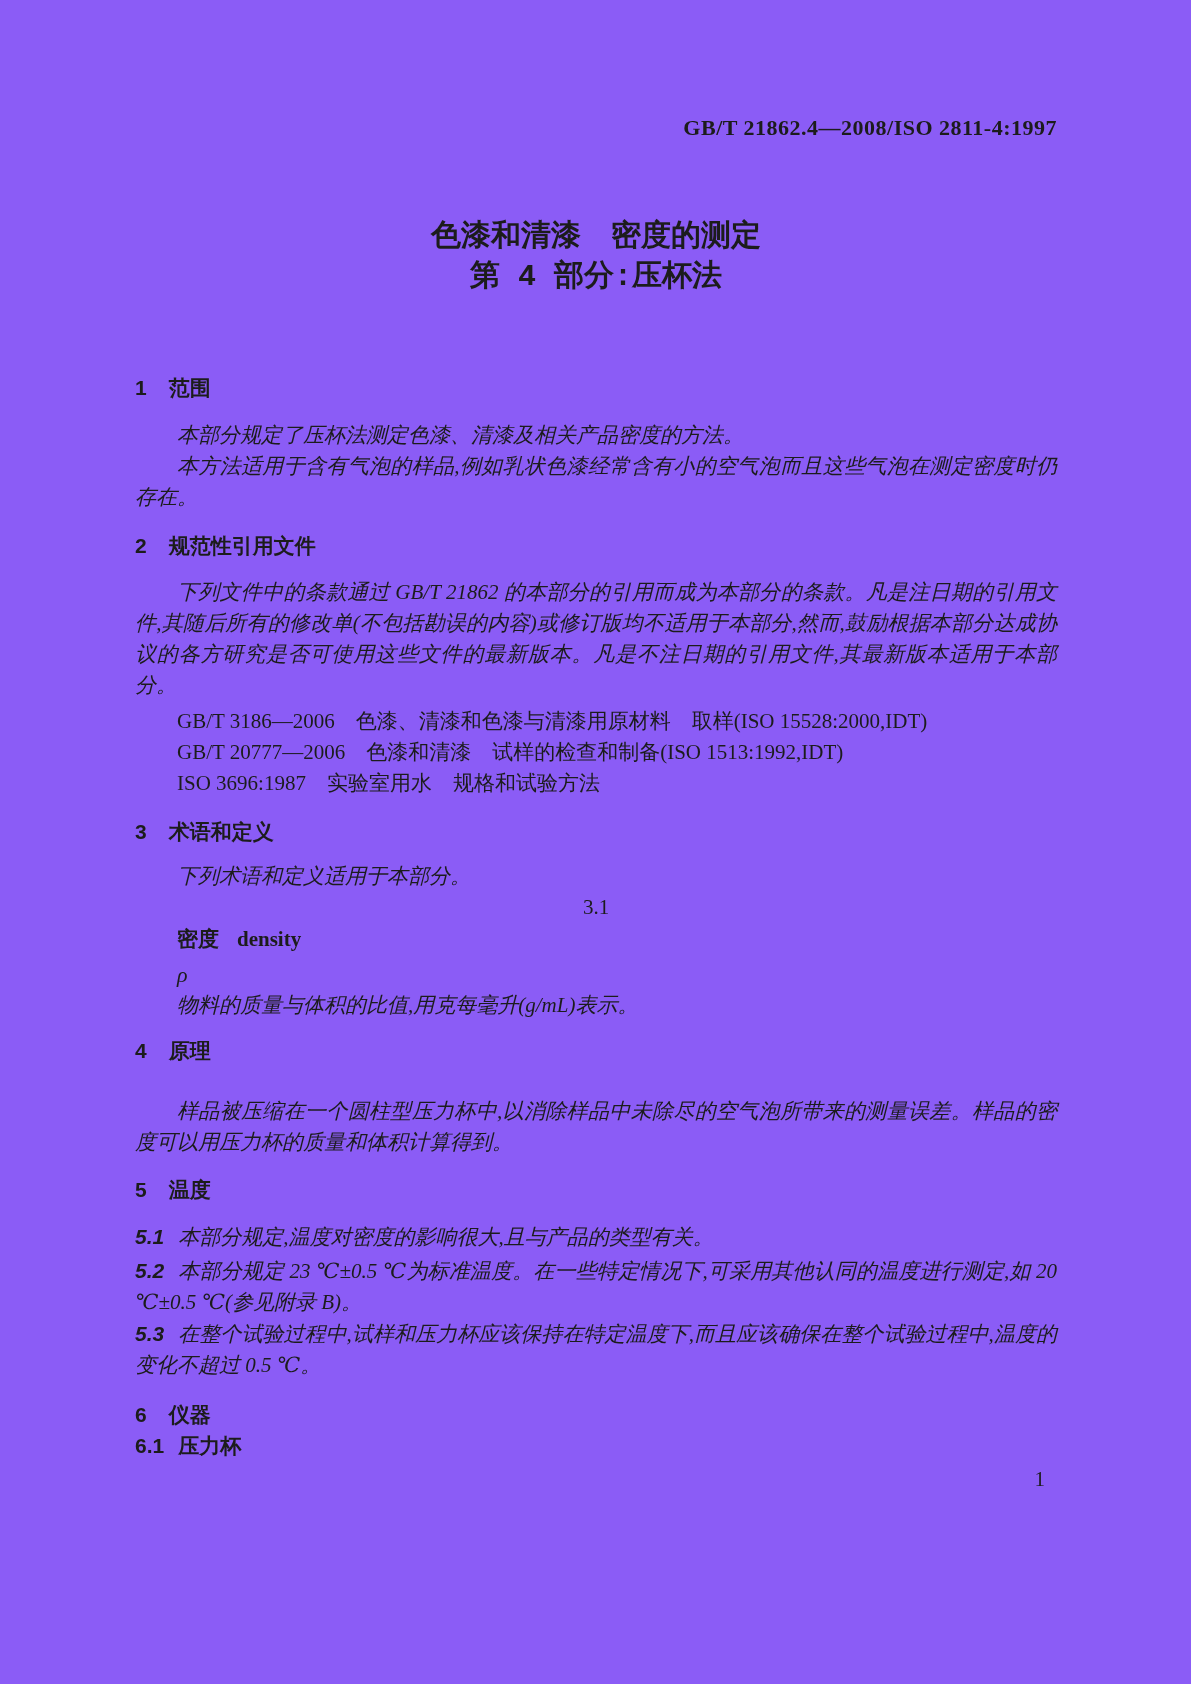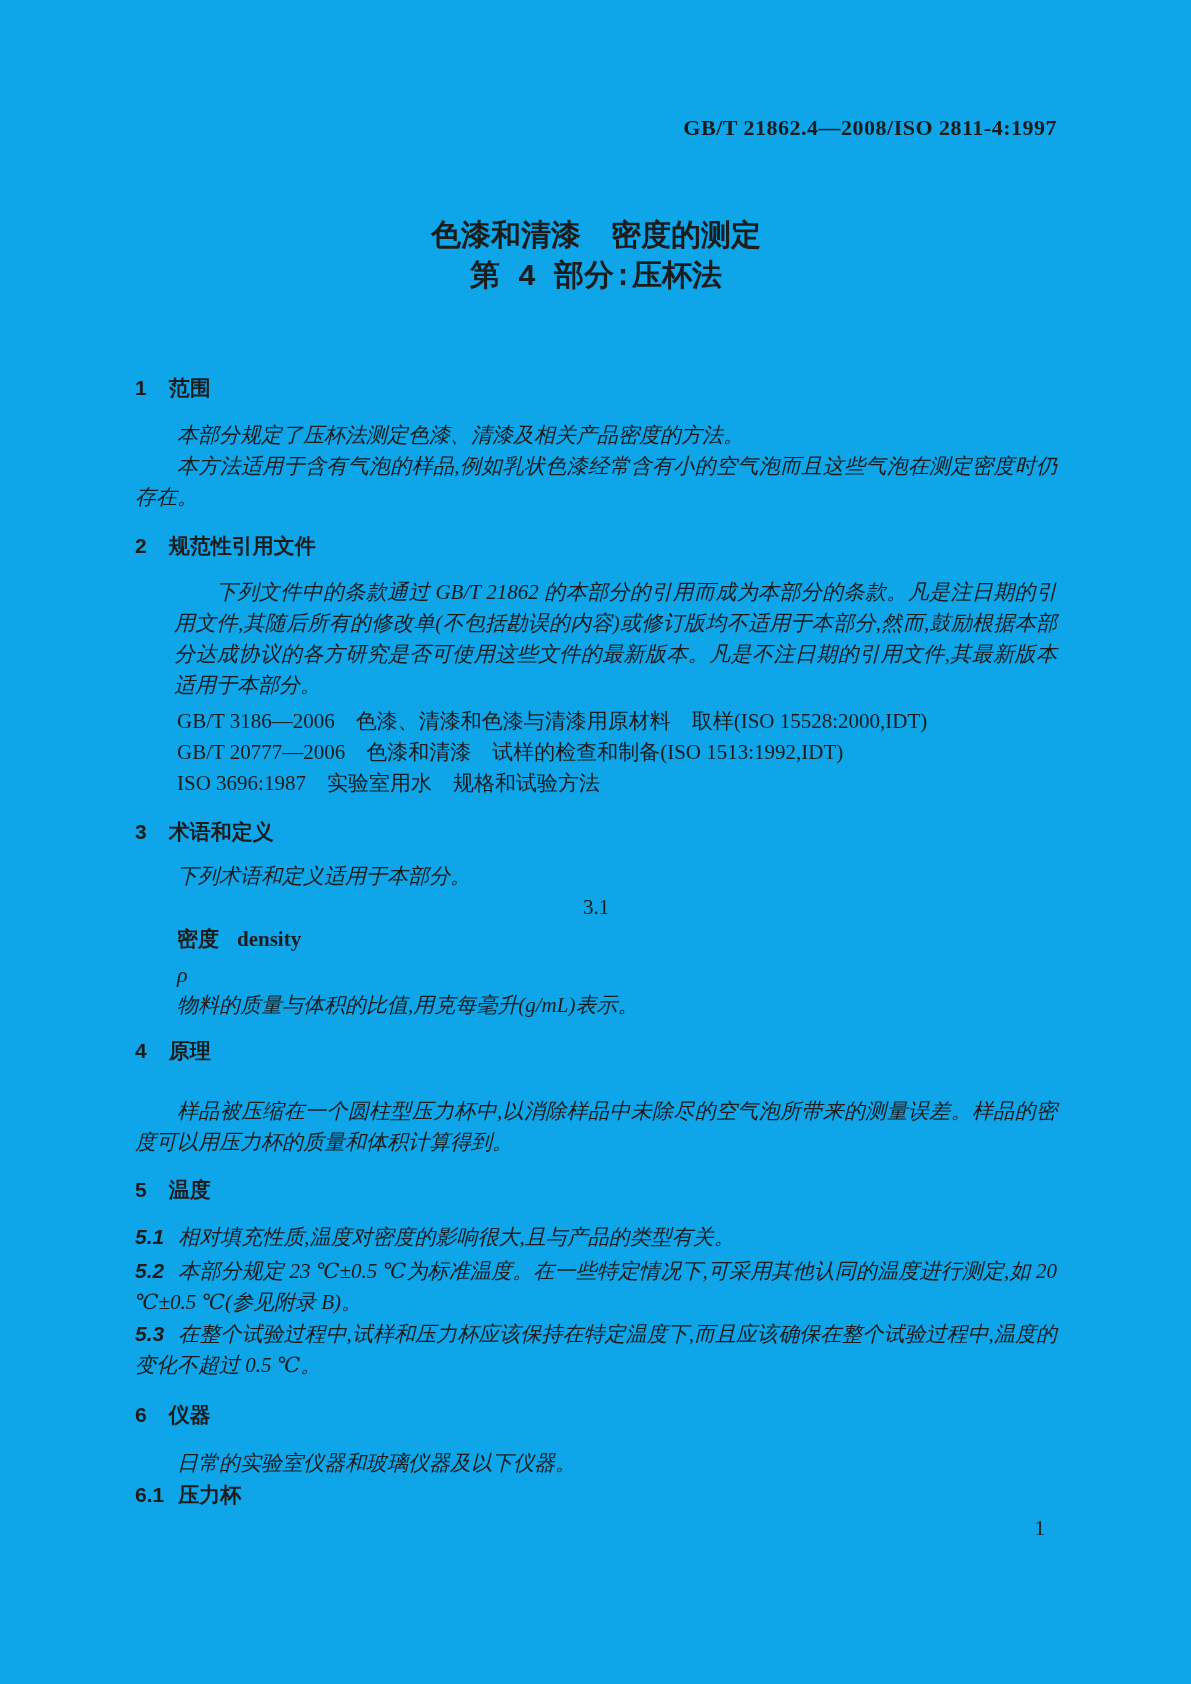--- a/index.html
+++ b/index.html
@@ -1,21 +1,21 @@
 <!DOCTYPE html>
 <html><head>
 <meta charset="utf-8">
 <style>
   * { margin: 0; padding: 0; box-sizing: border-box; }
   html, body { background: #ffffff; }
   .page {
     position: relative;
     width: 1191px;
     height: 1684px;
-    background: #0ea5e9;
+    background: #8b5cf6;
     color: #1c1c1c;
     overflow: hidden;
     font-family: "Liberation Serif", "DejaVu Serif", serif;
   }
   .content {
     position: absolute;
     left: 135px;
     top: 0;
     width: 922px;
   }
@@ -86,21 +86,21 @@
   .page-number {
     text-align: right;
     margin-right: 12px;
     font-size: 21px;
     line-height: 31px;
   }
   
   .h-s1  { margin-top: 75px; }
   .p-s1a { margin-top: 17px; }
   .h-s2  { margin-top: 17px; }
-  .p-s2  { margin-top: 16px; margin-left: 39px; }
+  .p-s2  { margin-top: 16px; }
   .ref-0 { margin-top: 5px; }
   .h-s3  { margin-top: 17px; }
   .p-s3  { margin-top: 14px; }
   .sub31 { margin-top: 0; text-align: center; }
   .rho   { margin-top: 4px; }
   .h-s4  { margin-top: 14px; }
   .p-s4  { margin-top: 30px; }
   .h-s5  { margin-top: 16px; }
   .c51   { margin-top: 16px; }
   .c52   { margin-top: 2px; }
@@ -146,33 +146,32 @@
 
     <div class="sec-heading h-s4">
       <span class="sec-num">4</span><span>原理</span>
     </div>
     <p class="para indent p-s4">样品被压缩在一个圆柱型压力杯中,以消除样品中未除尽的空气泡所带来的测量误差。样品的密度可以用压力杯的质量和体积计算得到。</p>
 
     <div class="sec-heading h-s5">
       <span class="sec-num">5</span><span>温度</span>
     </div>
     <p class="para c51">
-      <span class="clause-num">5.1</span><span>相对填充性质,温度对密度的影响很大,且与产品的类型有关。</span>
+      <span class="clause-num">5.1</span><span>本部分规定,温度对密度的影响很大,且与产品的类型有关。</span>
     </p>
     <p class="para c52">
       <span class="clause-num">5.2</span><span>本部分规定 23 ℃±0.5 ℃为标准温度。在一些特定情况下,可采用其他认同的温度进行测定,如 20 ℃±0.5 ℃(参见附录 B)。</span>
     </p>
     <p class="para">
       <span class="clause-num">5.3</span><span>在整个试验过程中,试样和压力杯应该保持在特定温度下,而且应该确保在整个试验过程中,温度的变化不超过 0.5 ℃。</span>
     </p>
 
     <div class="sec-heading h-s6">
       <span class="sec-num">6</span><span>仪器</span>
     </div>
-    <p class="para indent p-s6">日常的实验室仪器和玻璃仪器及以下仪器。</p>
     <div class="sec-heading">
       <span class="clause-num">6.1</span><span>压力杯</span>
     </div>
 
     <div class="page-number pgnum">1</div>
 
   </div>
 </div>
 
 </body></html>

